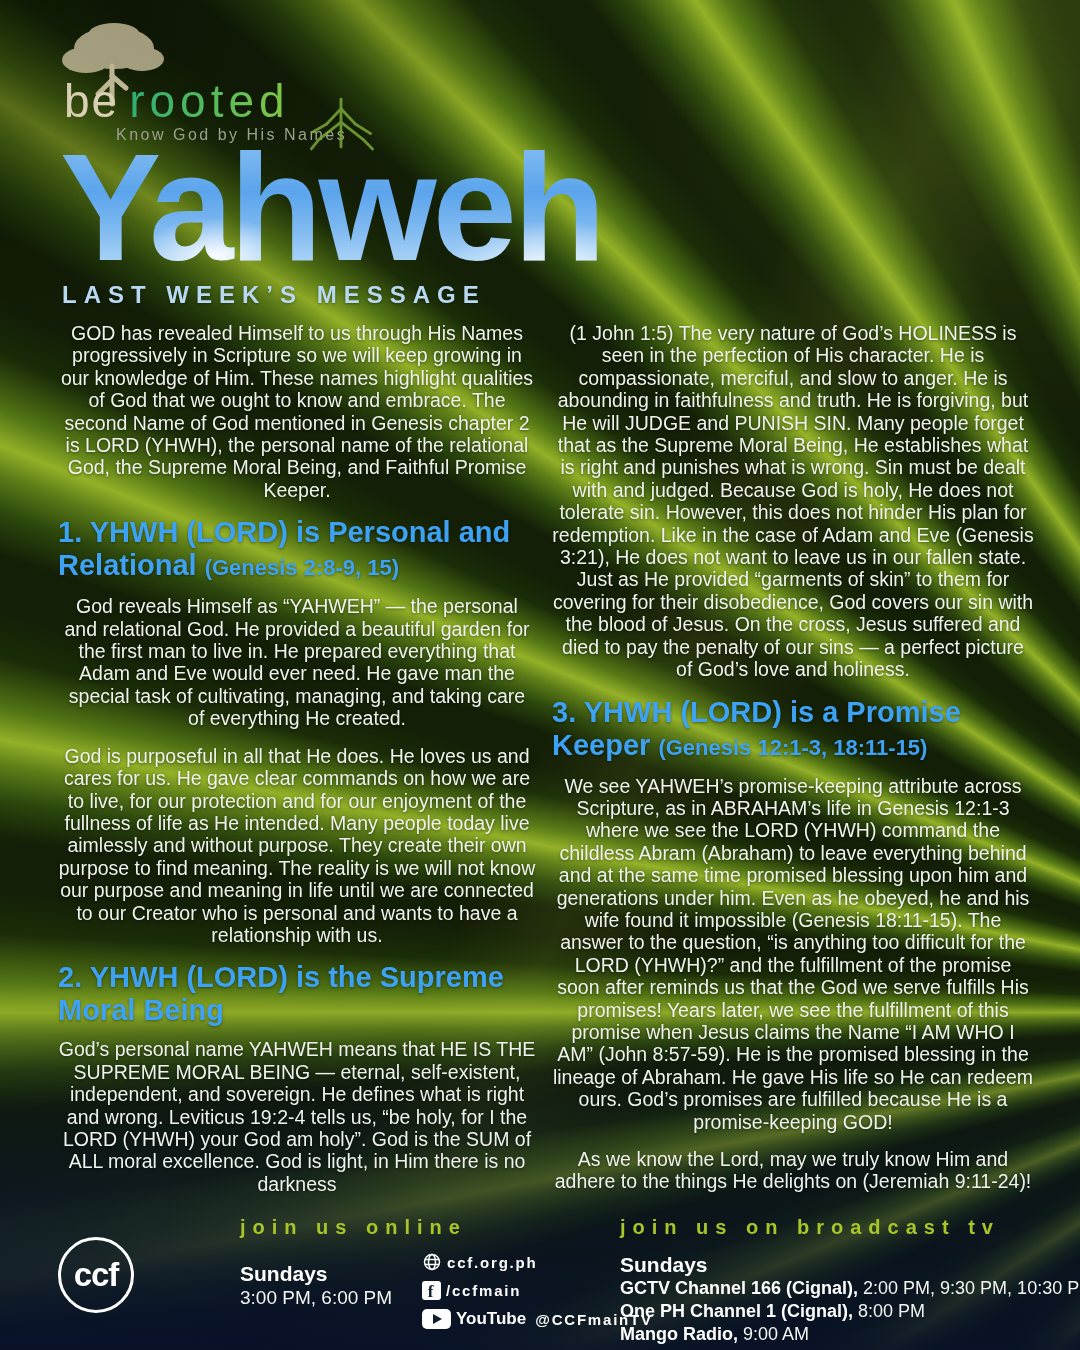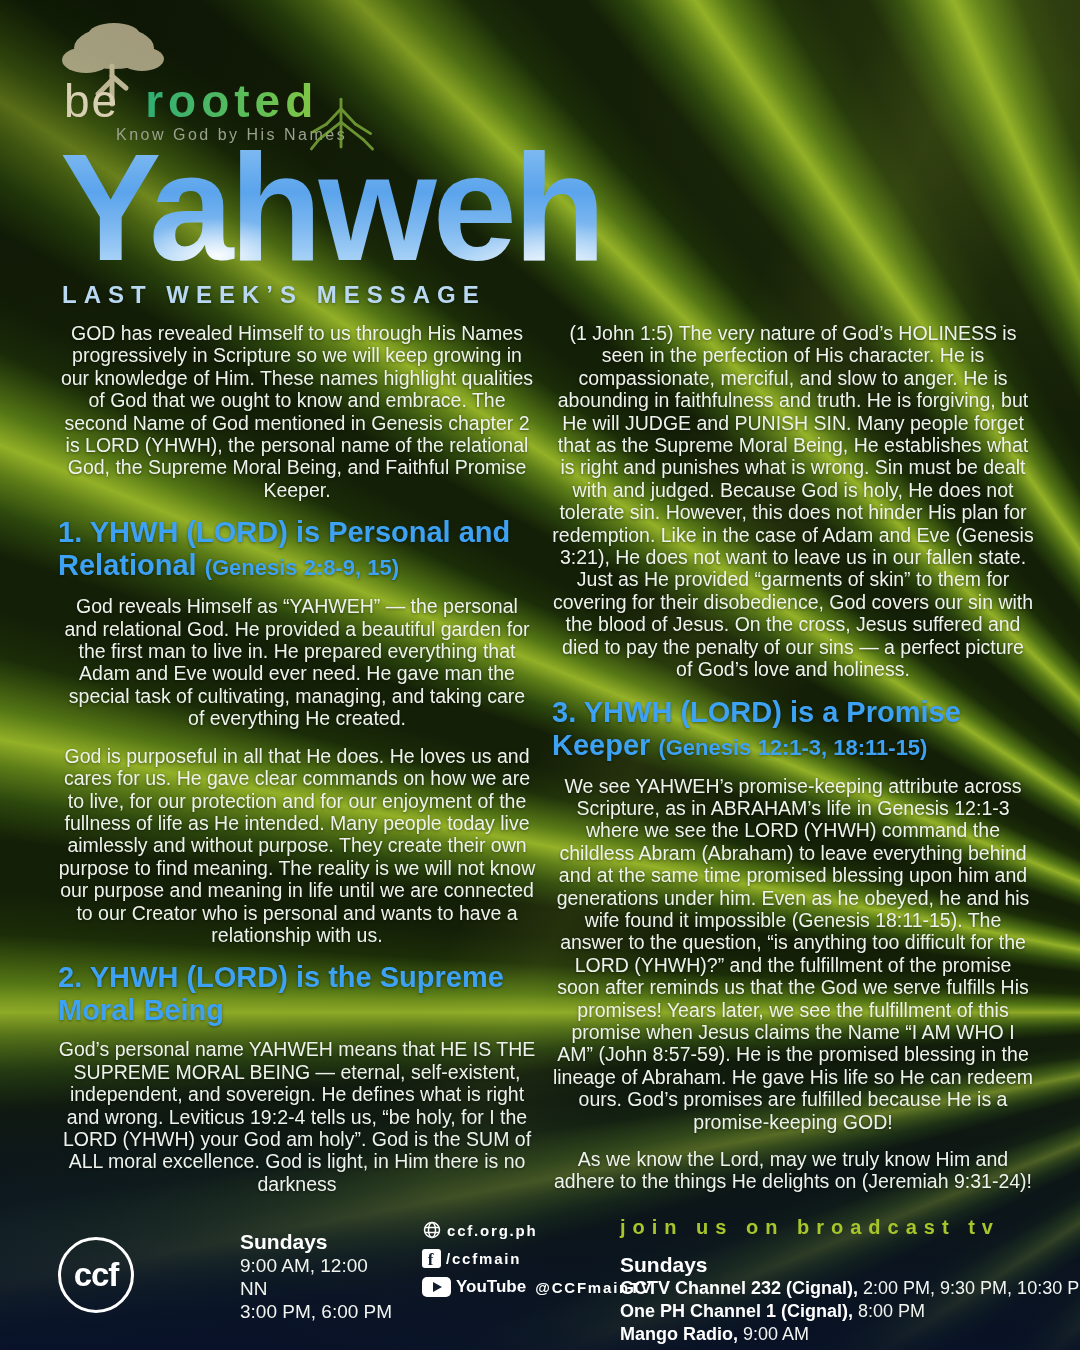--- a/index.html
+++ b/index.html
@@ -21,21 +21,21 @@
         #141f07 0deg 2deg, #2c470d 3.6deg, #5d7d18 5deg, #93b027 6deg,
         #547615 7.2deg, #1b2d08 9.2deg, #141f07 11deg);
   }
 
   
   .brand{ position:absolute; left:50px; top:18px; width:320px; height:130px; }
   .brand .tree{ position:absolute; left:-6px; top:0; width:140px; height:92px; opacity:.9; }
   .brand .wordmark{ position:absolute; left:14px; top:56px; white-space:nowrap; font-size:46px; }
   .brand .be{ color:#d9d0b4; font-weight:400; letter-spacing:2px; }
   .brand .rooted{
-    font-weight:700; letter-spacing:5px; margin-left:26px;
+    font-weight:400; letter-spacing:5px; margin-left:10px;
     background:linear-gradient(90deg,#2fae74,#58bb5b 55%,#84c744);
     -webkit-background-clip:text; background-clip:text; color:transparent;
   }
   .brand .tagline{ position:absolute; left:66px; top:108px; font-size:16px; letter-spacing:2.5px; color:#9aa18d; }
   .brand .roots{ position:absolute; left:248px; top:76px; width:86px; height:62px; opacity:.9; }
 
   
   .title{
     position:absolute; left:60px; top:128px; width:980px;
     font-size:152px; line-height:1.05; font-weight:700; letter-spacing:-4px; white-space:nowrap;
@@ -148,32 +148,32 @@
     <p>God reveals Himself as “YAHWEH” — the personal and relational God. He provided a beautiful garden for the first man to live in. He prepared everything that Adam and Eve would ever need. He gave man the special task of cultivating, managing, and taking care of everything He created.</p>
     <p>God is purposeful in all that He does. He loves us and cares for us. He gave clear commands on how we are to live, for our protection and for our enjoyment of the fullness of life as He intended. Many people today live aimlessly and without purpose. They create their own purpose to find meaning. The reality is we will not know our purpose and meaning in life until we are connected to our Creator who is personal and wants to have a relationship with us.</p>
     <h2 class="sec-h"><span>2. YHWH (LORD) is the Supreme Moral Being</span></h2>
     <p>God’s personal name YAHWEH means that HE IS THE SUPREME MORAL BEING — eternal, self-existent, independent, and sovereign. He defines what is right and wrong. Leviticus 19:2-4 tells us, “be holy, for I the LORD (YHWH) your God am holy”. God is the SUM of ALL moral excellence. God is light, in Him there is no darkness</p>
   </div>
 
   <div class="col col-right">
     <p>(1 John 1:5) The very nature of God’s HOLINESS is seen in the perfection of His character. He is compassionate, merciful, and slow to anger. He is abounding in faithfulness and truth. He is forgiving, but He will JUDGE and PUNISH SIN. Many people forget that as the Supreme Moral Being, He establishes what is right and punishes what is wrong. Sin must be dealt with and judged. Because God is holy, He does not tolerate sin. However, this does not hinder His plan for redemption. Like in the case of Adam and Eve (Genesis 3:21), He does not want to leave us in our fallen state. Just as He provided “garments of skin” to them for covering for their disobedience, God covers our sin with the blood of Jesus. On the cross, Jesus suffered and died to pay the penalty of our sins — a perfect picture of God’s love and holiness.</p>
     <h2 class="sec-h"><span>3. YHWH (LORD) is a Promise Keeper</span> <span class="ref">(Genesis 12:1-3, 18:11-15)</span></h2>
     <p>We see YAHWEH’s promise-keeping attribute across Scripture, as in ABRAHAM’s life in Genesis 12:1-3 where we see the LORD (YHWH) command the childless Abram (Abraham) to leave everything behind and at the same time promised blessing upon him and generations under him. Even as he obeyed, he and his wife found it impossible (Genesis 18:11-15). The answer to the question, “is anything too difficult for the LORD (YHWH)?” and the fulfillment of the promise soon after reminds us that the God we serve fulfills His promises! Years later, we see the fulfillment of this promise when Jesus claims the Name “I AM WHO I AM” (John 8:57-59). He is the promised blessing in the lineage of Abraham. He gave His life so He can redeem ours. God’s promises are fulfilled because He is a promise-keeping GOD!</p>
-    <p>As we know the Lord, may we truly know Him and adhere to the things He delights on (Jeremiah 9:31-24)!</p>
+    <p>As we know the Lord, may we truly know Him and adhere to the things He delights on (Jeremiah 9:11-24)!</p>
   </div>
 
   <div class="ccf-badge">
     <span>ccf</span>
   </div>
 
   <div class="online">
+    <div class="f-head">join us online</div>
     <div class="online-row">
       <div class="online-times">
         <div class="f-day">Sundays</div>
-        <div class="f-times">9:00 AM, 12:00 NN</div>
         <div class="f-times">3:00 PM, 6:00 PM</div>
       </div>
       <div class="f-links">
         <div class="f-link">
           <svg class="glyph-globe" viewBox="0 0 24 24" stroke="#ffffff" fill="none" stroke-width="1.8">
             <circle cx="12" cy="12" r="9"></circle>
             <ellipse cx="12" cy="12" rx="4.2" ry="9"></ellipse>
             <path d="M3.5 9 H20.5 M3.5 15 H20.5"></path>
           </svg>
           <span>ccf.org.ph</span>
@@ -189,18 +189,18 @@
           <span class="yt-word">YouTube</span>
           <span>@CCFmainTV</span>
         </div>
       </div>
     </div>
   </div>
 
   <div class="broadcast">
     <div class="f-head">join us on broadcast tv</div>
     <div class="f-day">Sundays</div>
-    <div class="bc-line"><span class="bold">GCTV Channel 232 (Cignal), </span><span>2:00 PM, 9:30 PM, 10:30 PM</span></div>
+    <div class="bc-line"><span class="bold">GCTV Channel 166 (Cignal), </span><span>2:00 PM, 9:30 PM, 10:30 PM</span></div>
     <div class="bc-line"><span class="bold">One PH Channel 1 (Cignal), </span><span>8:00 PM</span></div>
     <div class="bc-line"><span class="bold">Mango Radio, </span><span>9:00 AM</span></div>
   </div>
 
 </div>
 
 </body></html>

